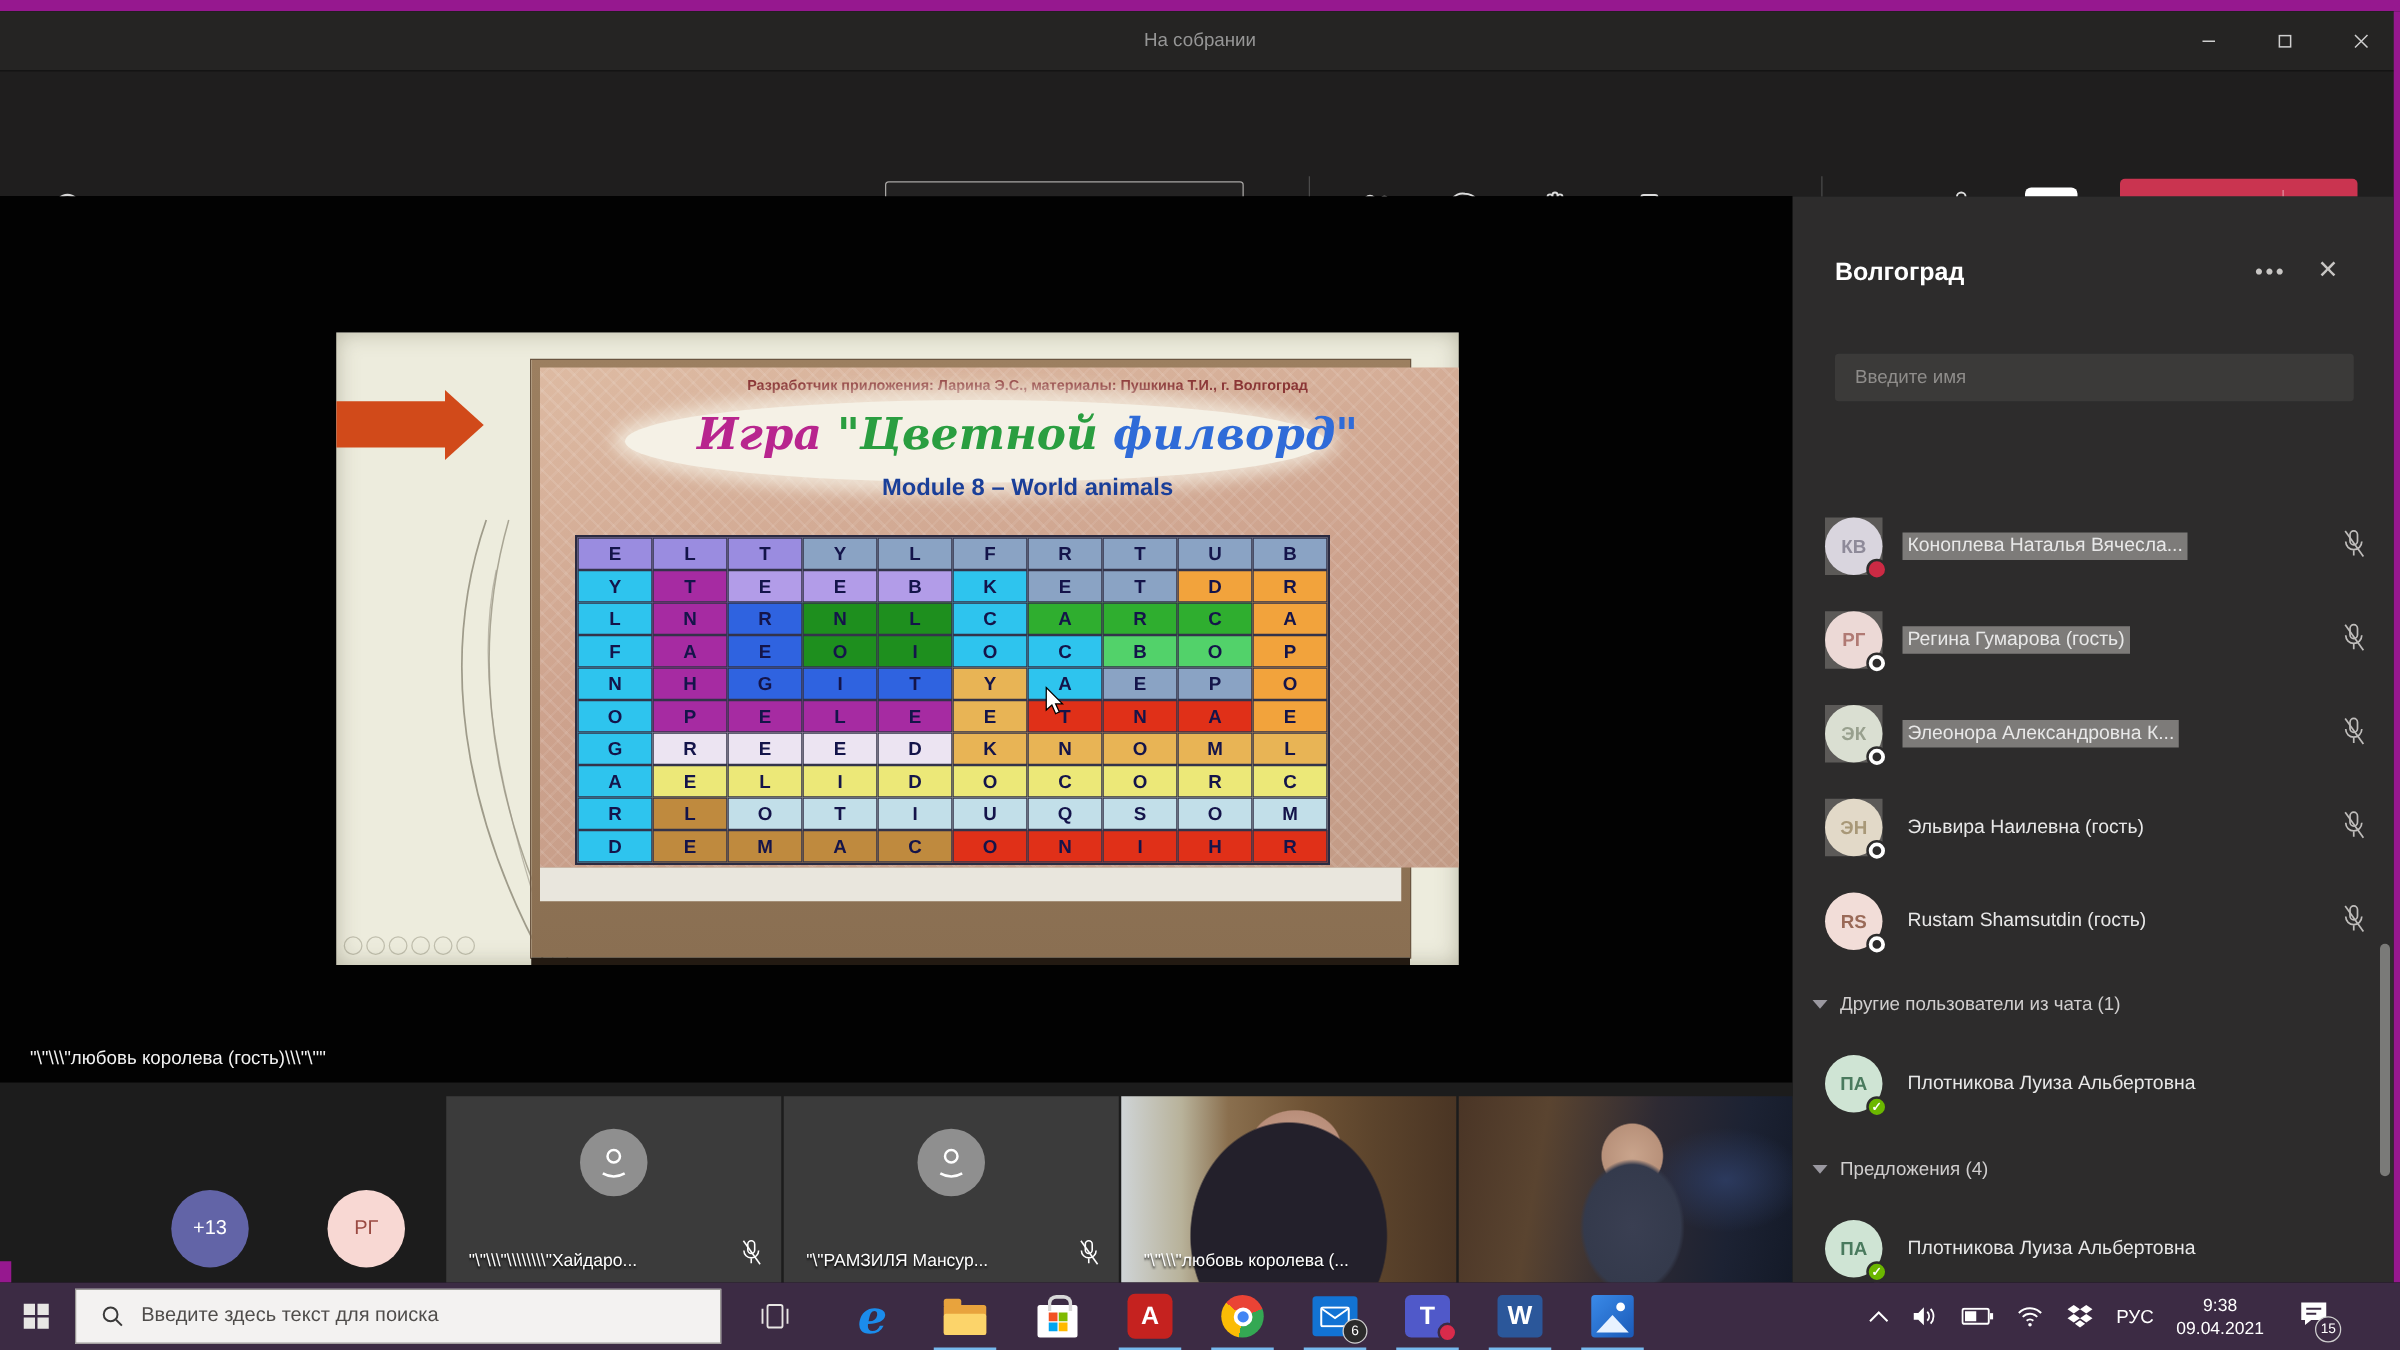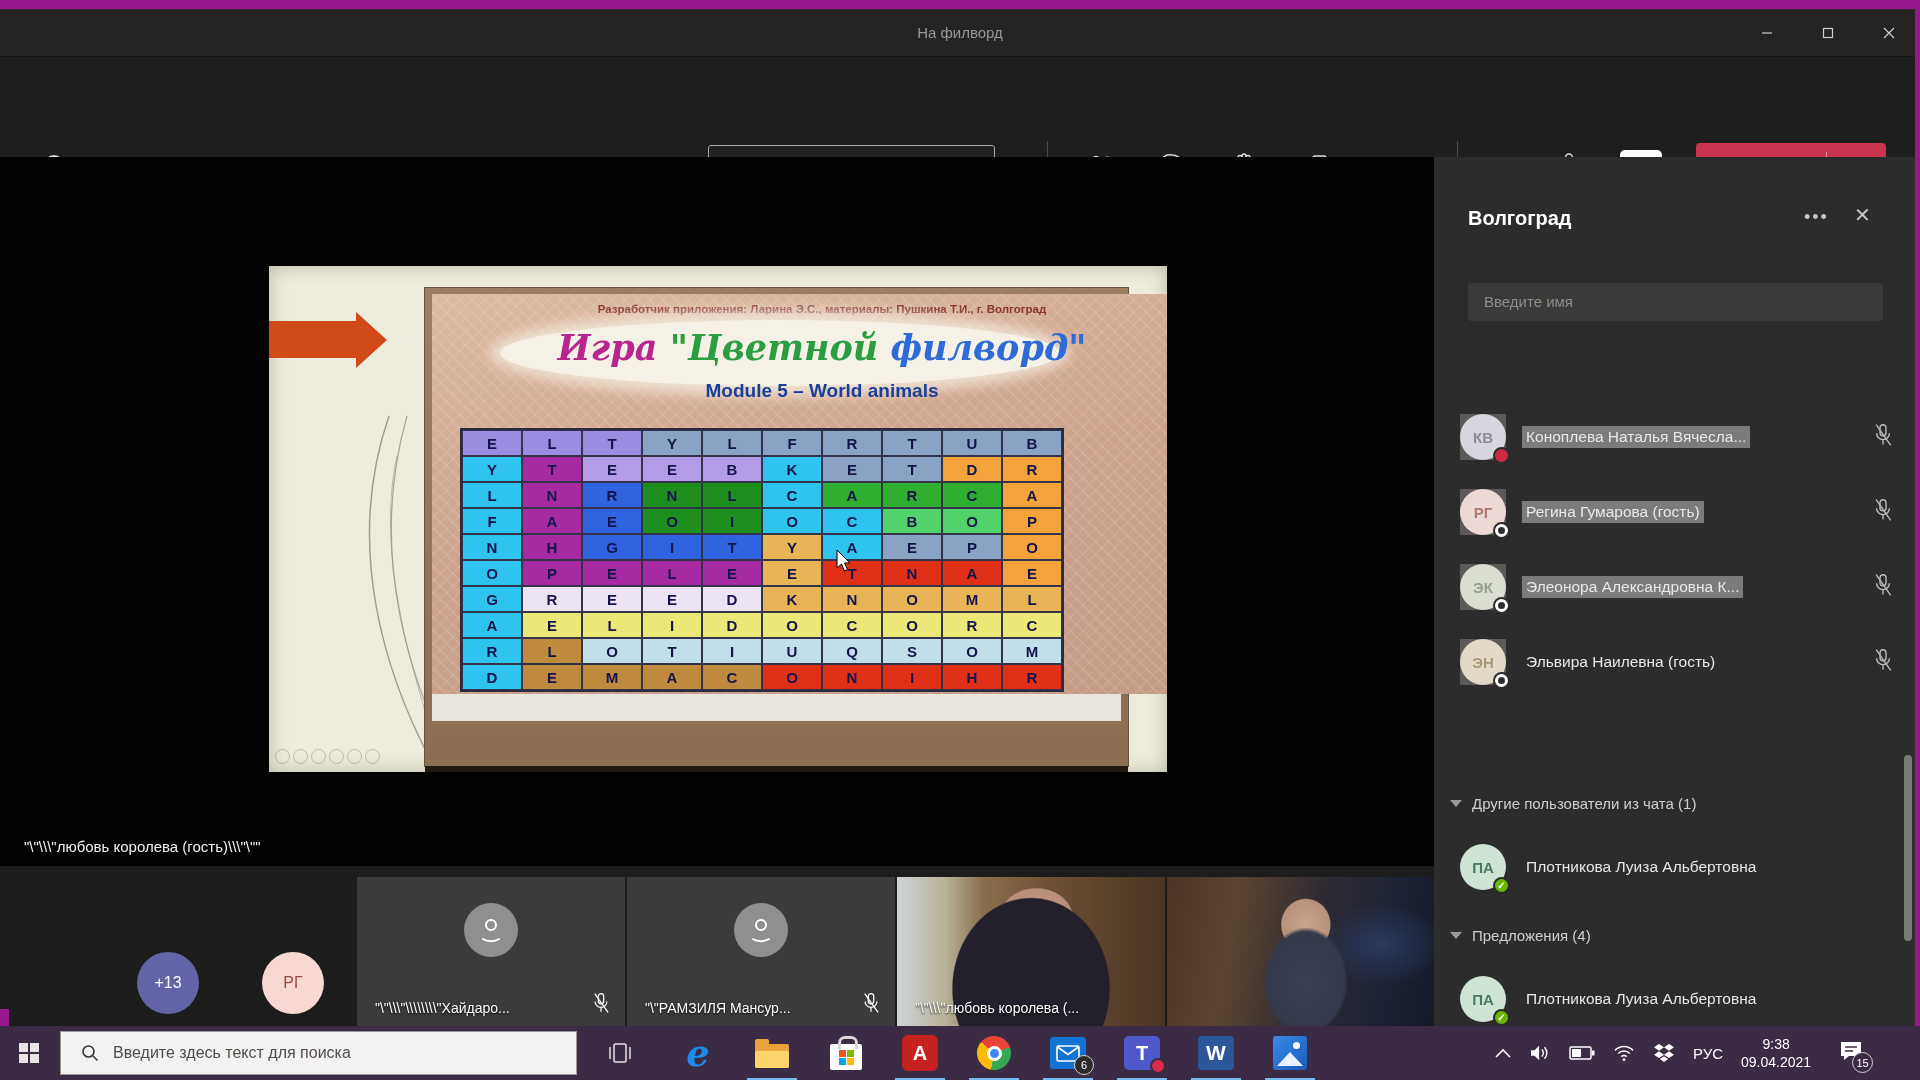--- a/index.html
+++ b/index.html
@@ -183,21 +183,21 @@
 </head>
 <body>
 
 <div class="screen">
 
   <div class="abs top-strip"></div>
   <div class="abs right-strip"></div>
   <div class="abs bl-notch"></div>
 
   <div class="abs titlebar">
-    <div class="title-text">На филворд</div>
+    <div class="title-text">На собрании</div>
   </div>
   <div class="abs win-btn" style="left:1744px">
     <svg width="12" height="12" viewBox="0 0 12 12">
         <line x1="1" y1="6" x2="11" y2="6" stroke="#cfcfcf" stroke-width="1.2"></line>
       </svg>
   </div>
   <div class="abs win-btn" style="left:1805px">
     <svg width="12" height="12" viewBox="0 0 12 12">
         <rect x="1.5" y="1.5" width="9" height="9" fill="none" stroke="#cfcfcf" stroke-width="1.2"></rect>
       </svg>
@@ -311,21 +311,21 @@
       <div class="abs monitor">
         <div class="abs mscreen">
           <div class="abs hatch"></div>
           <div class="abs credit">Разработчик приложения: Ларина Э.С., материалы: Пушкина Т.И., г. Волгоград</div>
           <div class="abs cloud"></div>
           <div class="abs gtitle">
             <span id="tw1" style="color: rgb(184, 37, 142);">Игра</span>
             <span id="tw2" style="color: rgb(42, 158, 64);">"Цветной</span>
             <span id="tw3" style="color: rgb(47, 107, 216);">филворд"</span>
           </div>
-          <div class="abs gsub">Module 5 – World animals</div>
+          <div class="abs gsub">Module 8 – World animals</div>
           <div class="abs helpbox" style="right:8px; top:6px">✕</div>
           <div class="abs helpbox" style="right:8px; top:28px">?</div>
           <div class="abs grid" id="letter-grid">
               <div class="grid-row">
                 <div class="cell" style="background: rgb(154, 140, 224);">E</div>
                 <div class="cell" style="background: rgb(154, 140, 224);">L</div>
                 <div class="cell" style="background: rgb(154, 140, 224);">T</div>
                 <div class="cell" style="background: rgb(138, 163, 196);">Y</div>
                 <div class="cell" style="background: rgb(138, 163, 196);">L</div>
                 <div class="cell" style="background: rgb(138, 163, 196);">F</div>
@@ -576,20 +576,35 @@
         <span class="p-name">Эльвира Наилевна (гость)</span>
         <span class="p-mic"><svg width="22" height="24" viewBox="0 0 24 28">
             <g fill="none" stroke="#bfbdbb" stroke-width="1.6">
               <rect x="8.5" y="2" width="7" height="13" rx="3.5"></rect>
               <path d="M4.5 12 a7.5 7.5 0 0 0 15 0"></path>
               <line x1="12" y1="20" x2="12" y2="25"></line>
               <line x1="4" y1="2" x2="21" y2="26"></line>
             </g>
           </svg></span>
       </div>
+      <div class="p-row abs" style="top: 548px;">
+        <span class="av-wrap">
+          <span class="avatar" style="background: rgb(242, 221, 216); color: rgb(154, 106, 88);">RS</span>
+          <span class="badge ring"></span>
+        </span>
+        <span class="p-name">Rustam Shamsutdin (гость)</span>
+        <span class="p-mic"><svg width="22" height="24" viewBox="0 0 24 28">
+            <g fill="none" stroke="#bfbdbb" stroke-width="1.6">
+              <rect x="8.5" y="2" width="7" height="13" rx="3.5"></rect>
+              <path d="M4.5 12 a7.5 7.5 0 0 0 15 0"></path>
+              <line x1="12" y1="20" x2="12" y2="25"></line>
+              <line x1="4" y1="2" x2="21" y2="26"></line>
+            </g>
+          </svg></span>
+      </div>
       <div id="p-list"></div>
 
     <div class="abs sec-head" style="top:292px + 0px; top:638px">
       <span class="tri"></span>
       <span>Другие пользователи из чата (1)</span>
     </div>
 
     <div class="p-row abs" style="top:678px">
       <span class="av-wrap">
         <span class="avatar" id="pa1-av" style="background: rgb(207, 228, 212); color: rgb(74, 122, 94);">ПА</span>

